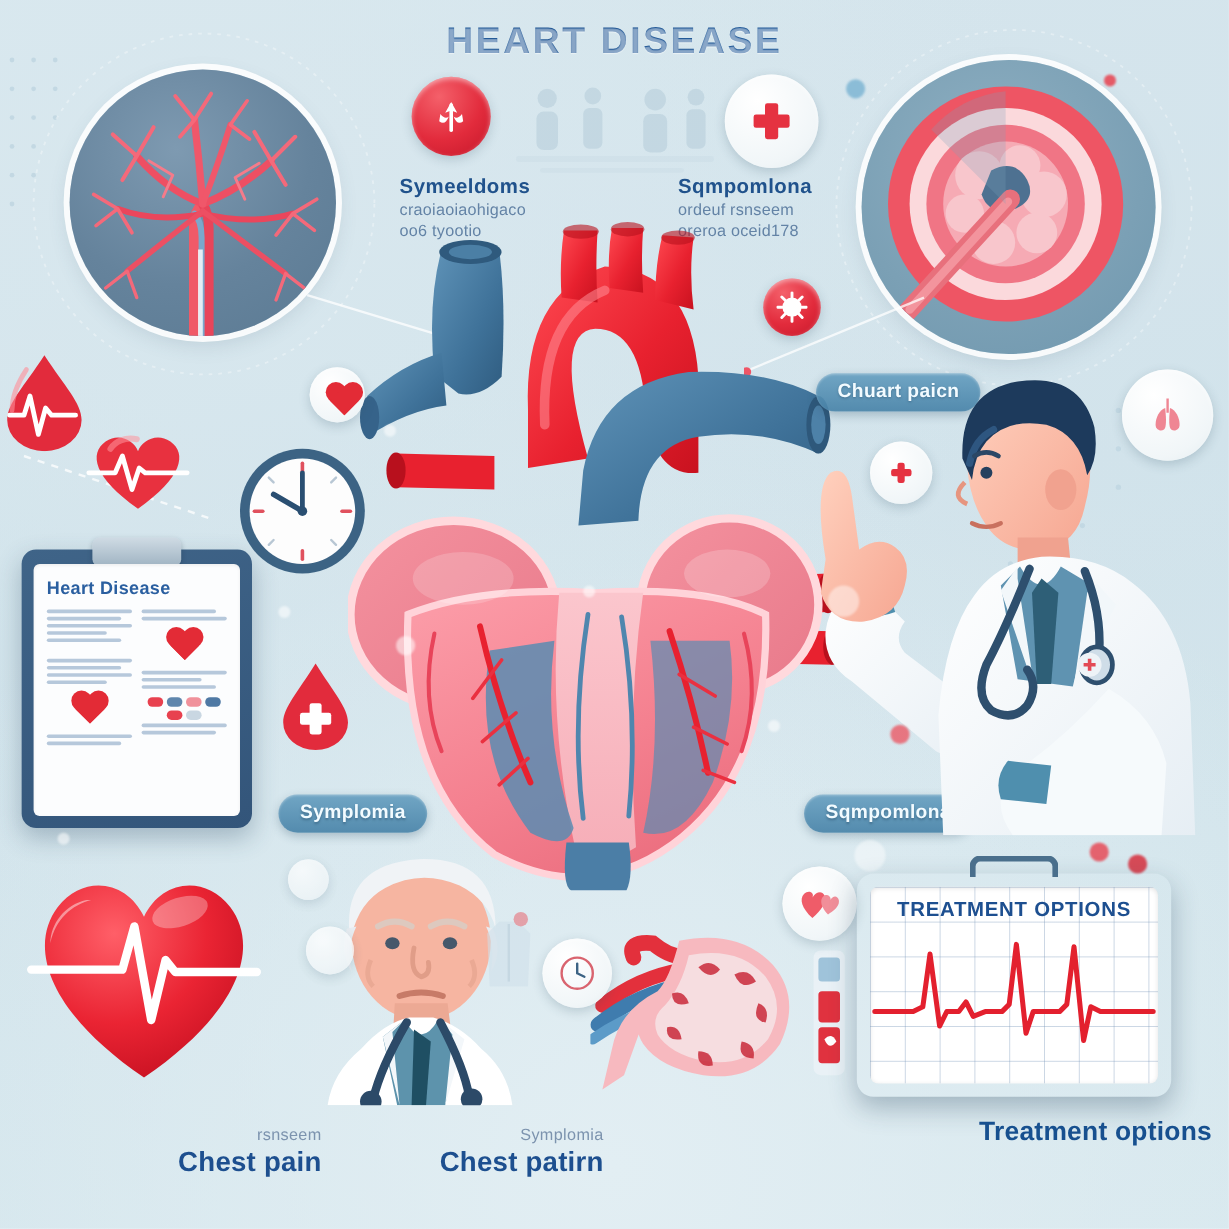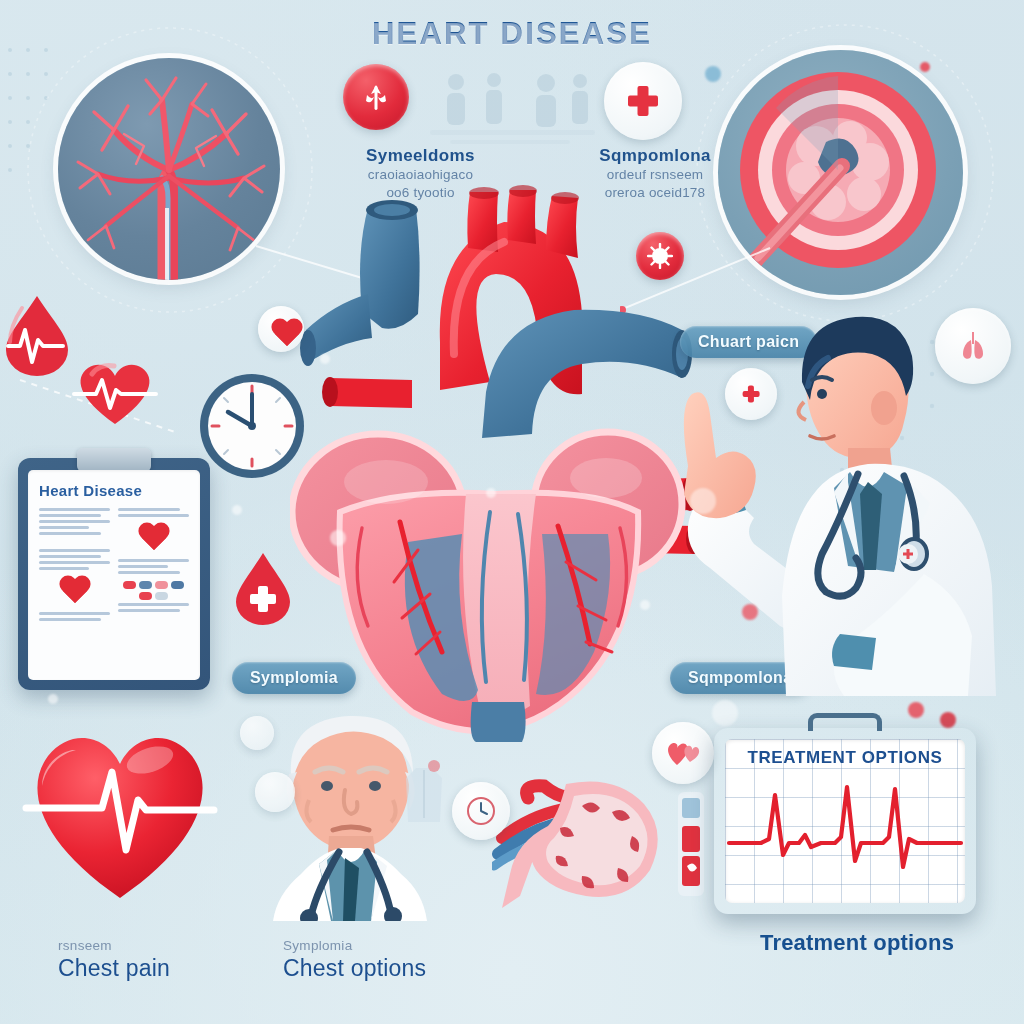--- a/index.html
+++ b/index.html
@@ -73,28 +73,28 @@
   .pill{
     border-radius:16px; padding:7px 18px;
     background:linear-gradient(180deg, rgba(104,160,193,.92) 0%, rgba(72,131,168,.92) 100%);
     color:#f2fbff; font-size:16px; font-weight:600;
     letter-spacing:.3px; white-space:nowrap;
     box-shadow:0 3px 8px rgba(40,75,100,.28), inset 0 1px 2px rgba(255,255,255,.35);
     text-shadow:0 1px 2px rgba(20,50,75,.35);
   }
 
   
-  .cap{ color:#20528c;text-align:center; }
+  .cap{ color:#20528c; }
   .cap .h{ font-size:17px; font-weight:600; letter-spacing:.4px; line-height:1.25; }
   .cap .s{ font-size:13.5px; color:#5a7ba0; line-height:1.35; opacity:.92; letter-spacing:.2px; }
 
   
-  .bcap{ text-align:left; }
+  .bcap{ text-align:right; }
   .bcap .sub{ font-size:13.5px; color:#7c93ae; letter-spacing:.3px; margin-bottom:2px; }
-  .bcap .main{ font-size:23px; color:#1d4f8f; font-weight:400; letter-spacing:.2px; }
+  .bcap .main{ font-size:23px; color:#1d4f8f; font-weight:700; letter-spacing:.2px; }
   .bcap .main2{ font-size:22px; color:#17508f; font-weight:700; letter-spacing:.2px; }
   .bcap .sub2{ font-size:15px; color:#7f96b0; letter-spacing:.2px; }
 
   
   .clipboard{
     left:18px; top:458px; width:192px; height:232px;
     background:linear-gradient(160deg,#3f6488 0%,#33557a 100%);
     border-radius:12px; box-shadow:0 8px 20px rgba(40,70,95,.3);
   }
   .clip-clamp{
@@ -537,21 +537,21 @@
             <div class="cap-pill" style="background:#e8414f"></div>
             <div class="cap-pill" style="background:#c9d7e2"></div>
           </div>
           <div class="tline f"></div>
             <div class="tline m"></div>
         </div>
       </div>
     </div>
   </div>
 
-  <div class="abs pill" style="left:680px;top:326px">Chuart paicn</div>
+  <div class="abs pill" style="left:680px;top:311px">Chuart paicn</div>
   <div class="abs pill" style="left:232px;top:662px">Symplomia</div>
   <div class="abs pill" style="left:670px;top:662px">Sqmpomlona</div>
 
   <svg class="abs doctor-r" viewBox="0 0 362 400">
     <defs>
       <linearGradient id="skinG" x1="0" y1="0" x2="1" y2="1">
         <stop offset="0%" stop-color="#ffd0bd"></stop>
           <stop offset="100%" stop-color="#f6a792"></stop>
       </linearGradient>
       <linearGradient id="coatG" x1="0" y1="0" x2="1" y2="1">
@@ -722,19 +722,19 @@
       </svg>
     </div>
   </div>
 
   <div class="abs bcap" style="left:58px;top:938px;width:210px">
     <div class="sub">rsnseem</div>
     <div class="main">Chest pain</div>
   </div>
   <div class="abs bcap" style="left:283px;top:938px;width:220px">
     <div class="sub">Symplomia</div>
-    <div class="main">Chest options</div>
+    <div class="main">Chest patirn</div>
   </div>
   <div class="abs bcap" style="left:760px;top:930px;width:250px">
     <div class="main2">Treatment options</div>
   </div>
 
 </div>
 
 </body></html>

